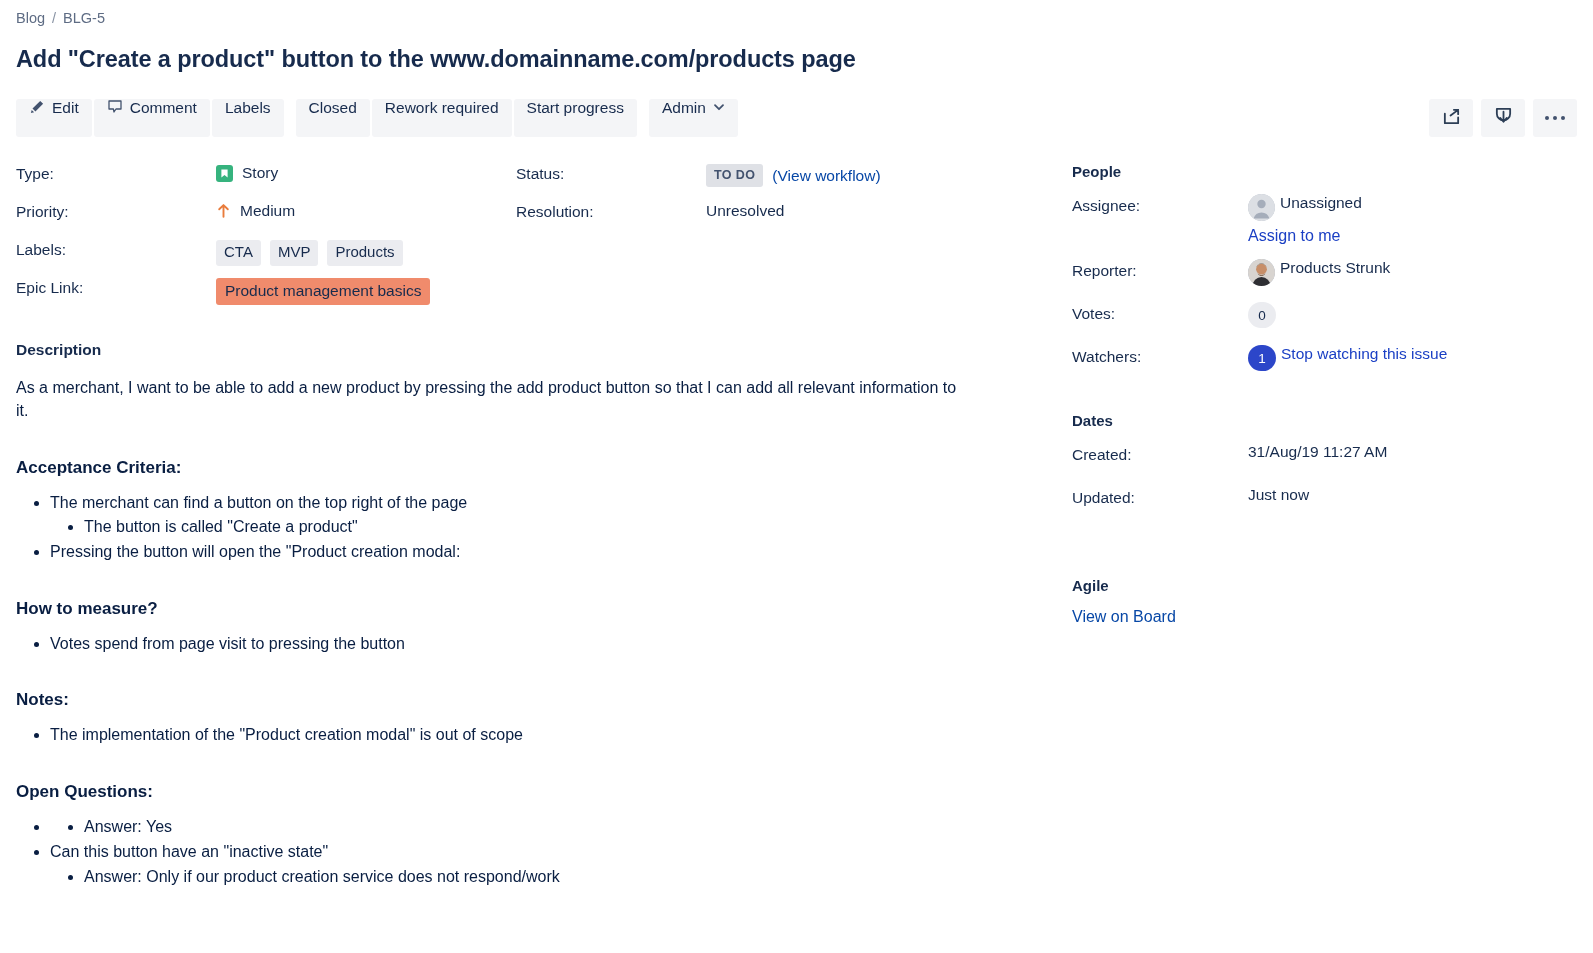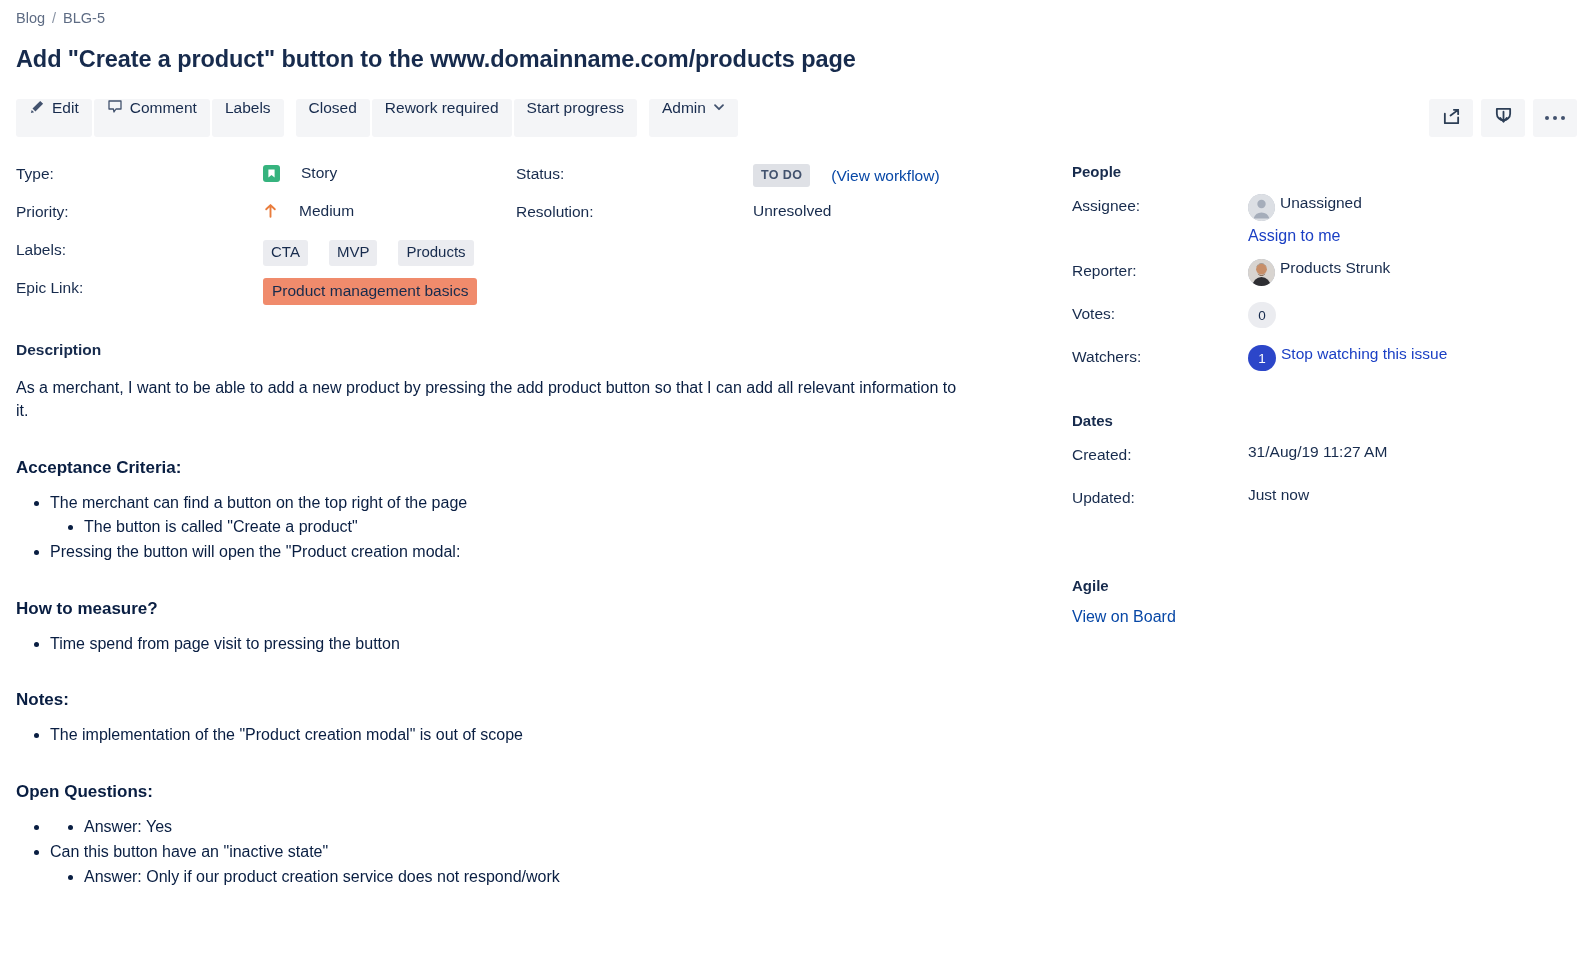--- a/index.html
+++ b/index.html
@@ -84,23 +84,22 @@
   .col-b { width: 520px; flex: none; }
 
   .frow { display: flex; align-items: flex-start; min-height: 38px; }
   .flabel {
     width: 200px; flex: none;
     font-size: 15.5px; color: #172B4D;
     padding-top: 2px;
   }
   .fvalue {
     font-size: 15.5px; color: #172B4D;
-    display: flex; align-items: center; flex-wrap: wrap; gap: 21px;
+    display: flex; align-items: center; flex-wrap: wrap; gap: 9px;
     padding-top: 1px;
-    margin-left: 47px;
   }
   .col-b .flabel { width: 190px; }
 
   .type-icon {
     width: 17px; height: 17px;
     background: #36B37E;
     border-radius: 3px;
     display: inline-flex; align-items: center; justify-content: center;
     flex: none;
   }
@@ -332,21 +331,21 @@
         <div id="desc-sections">
             <div class="sub-head">Acceptance Criteria:</div>
             <ul class="blist">
               <li><span>The merchant can find a button on the top right of the page</span><ul>
                   <li>The button is called "Create a product"</li>
                 </ul></li>
               <li><span>Pressing the button will open the "Product creation modal:</span></li>
             </ul>
             <div class="sub-head">How to measure?</div>
             <ul class="blist">
-              <li><span>Time spend from page visit to pressing the button</span></li>
+              <li><span>Votes spend from page visit to pressing the button</span></li>
             </ul>
             <div class="sub-head">Notes:</div>
             <ul class="blist">
               <li><span>The implementation of the "Product creation modal" is out of scope</span></li>
             </ul>
             <div class="sub-head">Open Questions:</div>
             <ul class="blist">
               <li><ul>
                   <li>Answer: Yes</li>
                 </ul></li>

